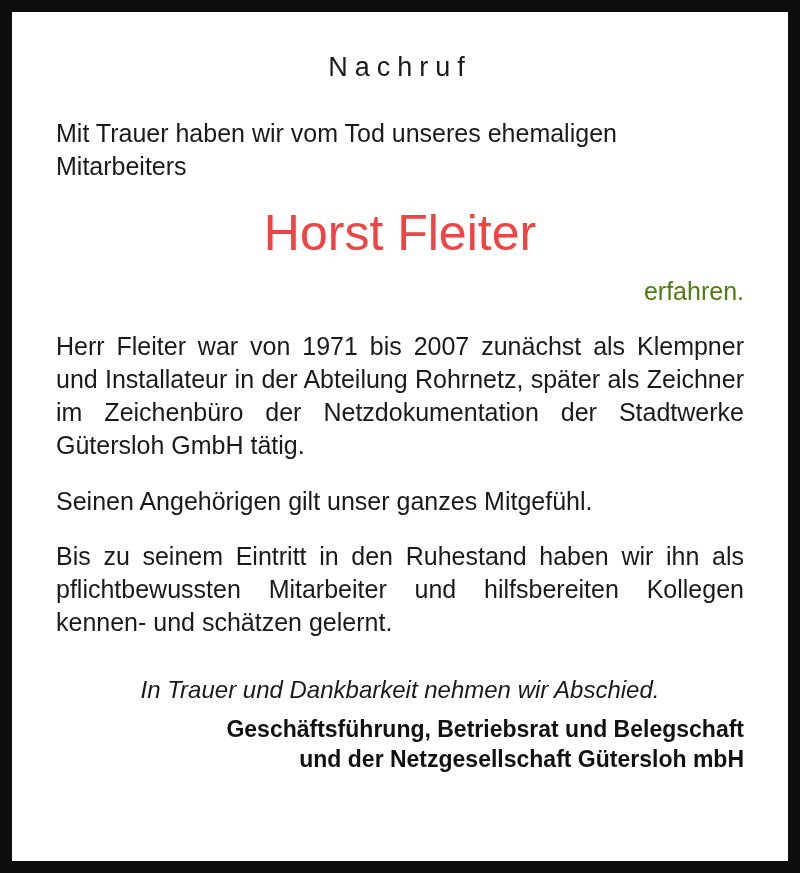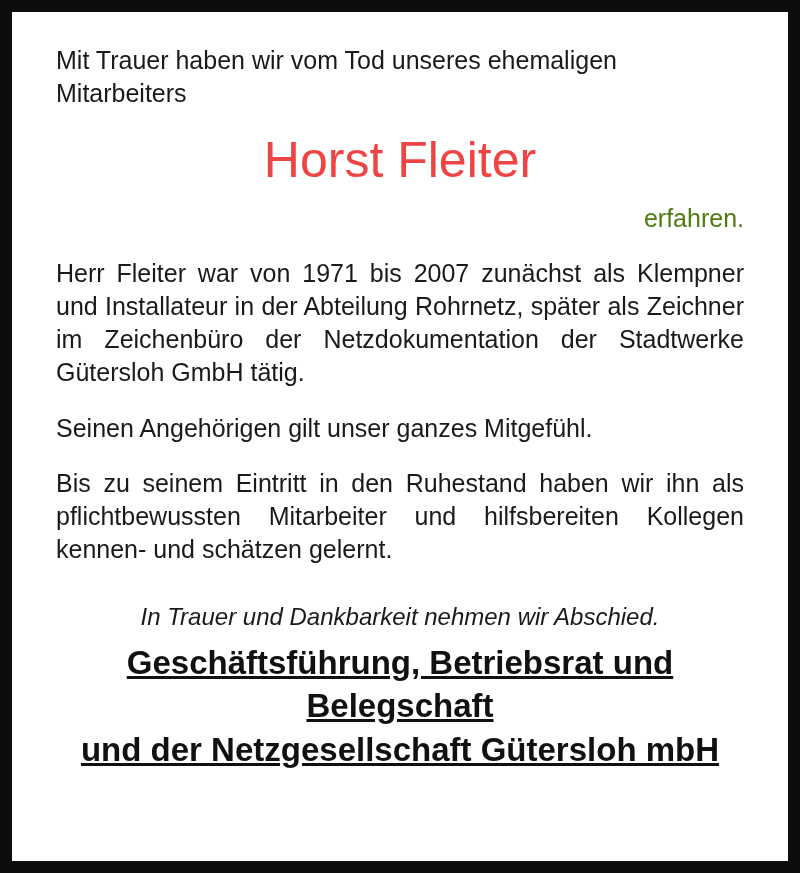--- a/index.html
+++ b/index.html
@@ -64,37 +64,37 @@
     color: #4d7c0f;
   }
   .closing {
     text-align: center;
     font-size: 24px;
     margin: 36px 0 10px 0;
     color: #1a1a1a;
     font-style: italic;
   }
   .signature {
-    text-align: center;
+    text-align: right;
     font-weight: bold;
-    font-size: 33px;
+    font-size: 23px;
     line-height: 1.32;
     color: #111111;
-    text-decoration: underline;
   }
   .sig-line {
     display: block;
   }
 </style>
 </head>
 <body>
 
 <div class="obituary-frame">
   <div class="obituary-inner">
 
+    <div class="heading">Nachruf</div>
 
     <p class="para nojustify">Mit Trauer haben wir vom Tod unseres ehemaligen Mitarbeiters</p>
 
     <div class="name">Horst Fleiter</div>
 
     <p class="after-name">erfahren.</p>
 
     <p class="para">Herr Fleiter war von 1971 bis 2007 zunächst als Klempner und Installateur in der Abteilung Rohrnetz, später als Zeichner im Zeichenbüro der Netzdokumentation der Stadtwerke Gütersloh GmbH tätig.</p>
 
     <p class="para nojustify">Seinen Angehörigen gilt unser ganzes Mitgefühl.</p>

